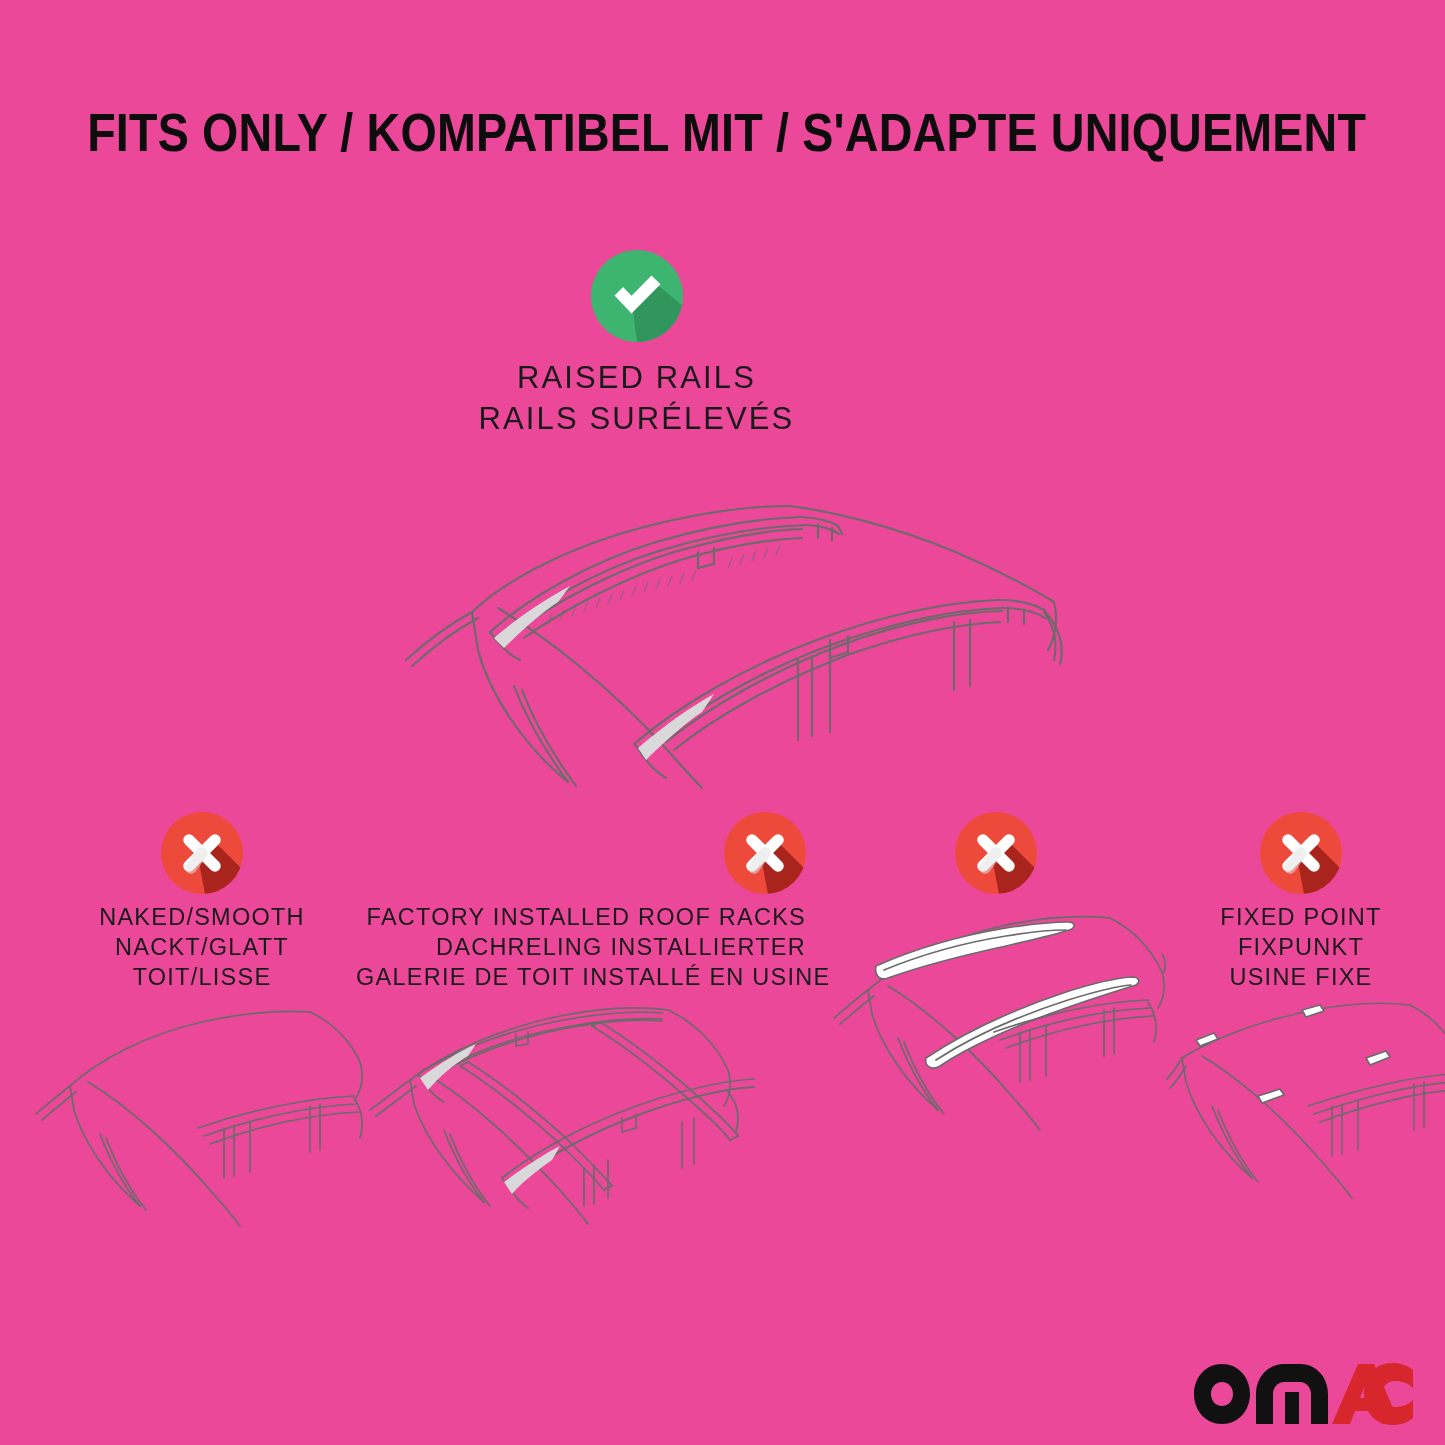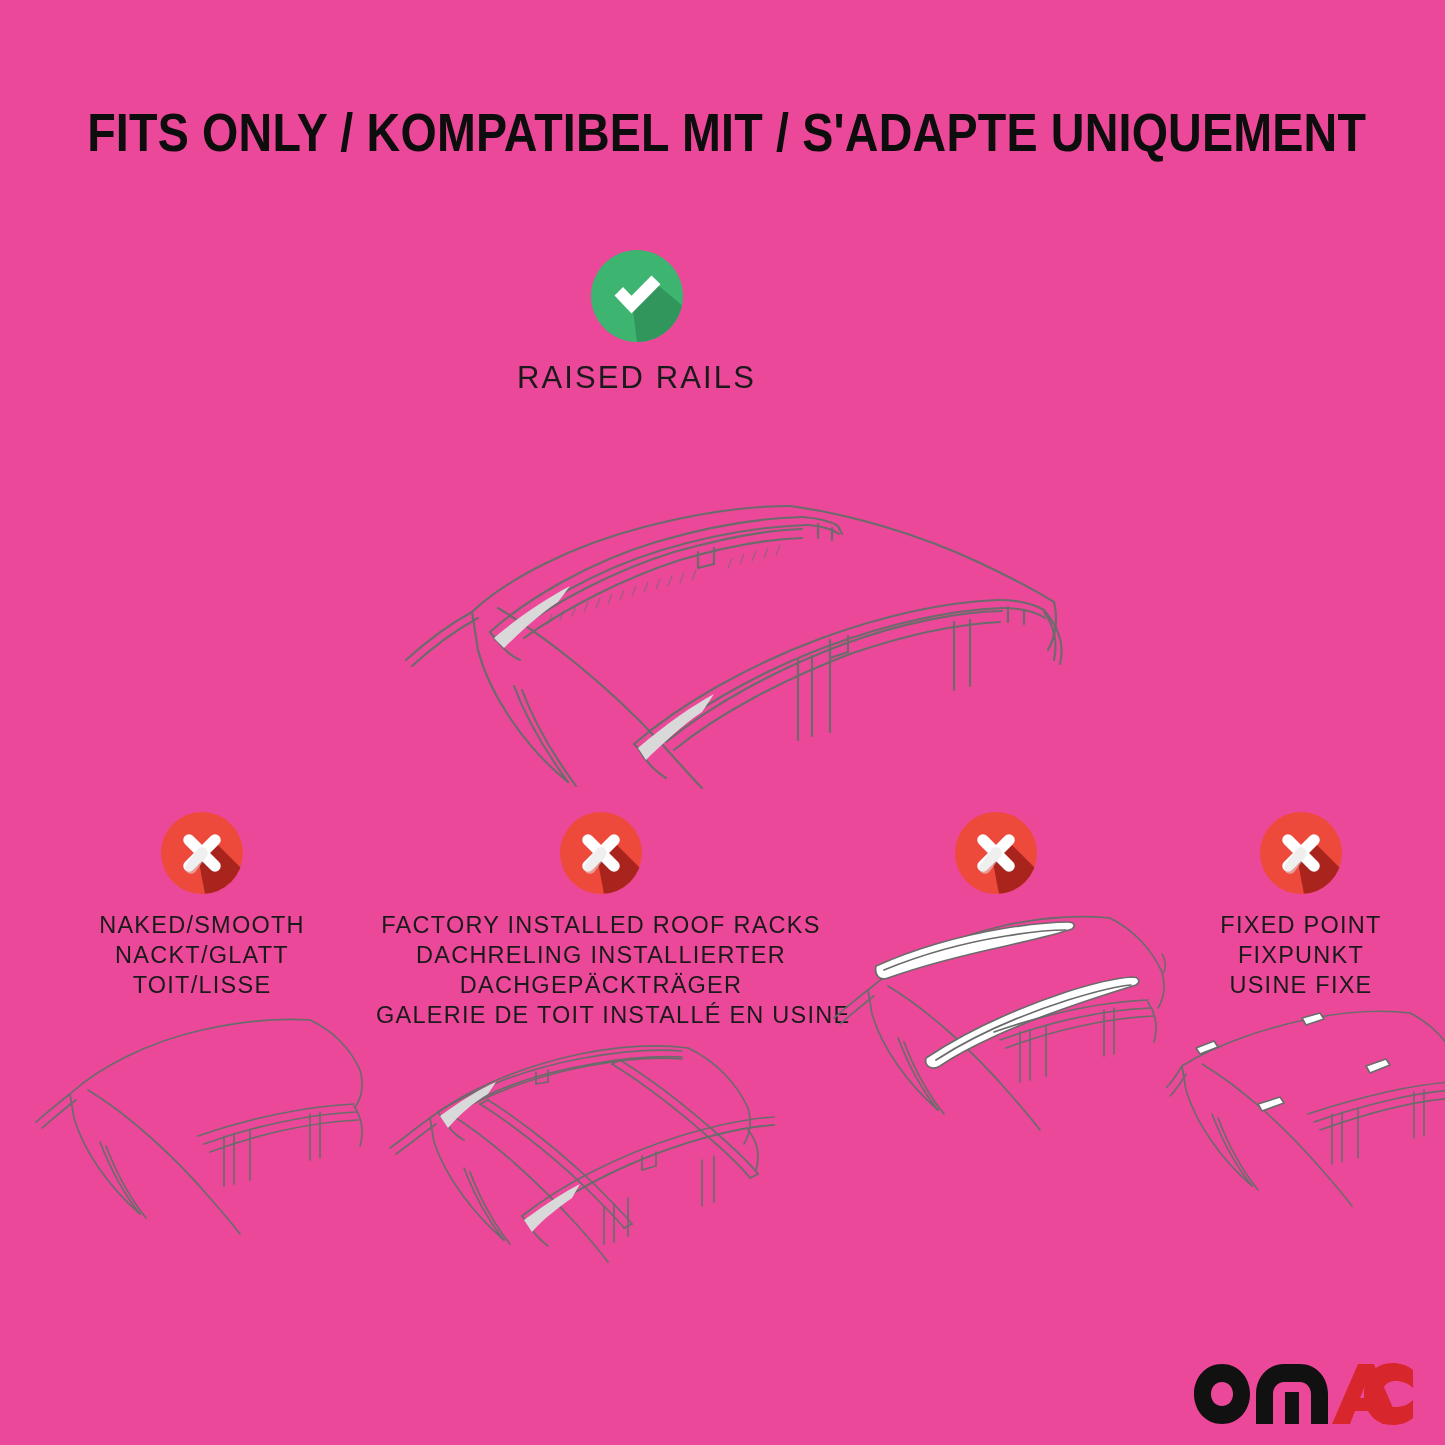--- a/index.html
+++ b/index.html
@@ -79,35 +79,35 @@
     top: 812px;
     width: 1445px;
     height: 600px;
   }
   .bad-col {
     position: absolute;
     top: 0;
     text-align: center;
   }
   .bad-col .labels {
-    margin-top: 12px;
+    margin-top: 4px;
     font-size: 23.5px;
     letter-spacing: 1.25px;
     color: #1a1a1a;
     line-height: 1.28;
     font-weight: 400;
   }
   .bad-col .labels div { white-space: nowrap; }
   .bad-art {
     margin-top: 8px;
   }
 
   
   #col-0 { left: 28px;   width: 348px; }
-  #col-1 { left: 376px;  width: 450px; }
+  #col-1 { left: 356px;  width: 450px; text-align: right; }
   #col-2 { left: 826px;  width: 340px; }
   #col-3 { left: 1166px; width: 270px; }
 
   
   .logo {
     position: absolute;
     right: 27px;
     bottom: 13px;
     width: 228px;
     height: 72px;
@@ -135,20 +135,21 @@
       </defs>
       <circle cx="46" cy="46" r="46" fill="#3DB46F"></circle>
       <g clip-path="url(#clipGreen)">
         <path d="M41 52 L58 28 L92 56 L92 92 L46 92 Z" fill="#2E9159" opacity="0.85"></path>
       </g>
       <path d="M23.5 45.5 L32 37 L40.5 45.8 L60.5 25.5 L69.5 34.3 L40.5 63.5 Z" fill="#ffffff"></path>
     </svg>
 
     <div class="good-labels">
       <div class="lbl">RAISED RAILS</div>
+      <div class="lbl">RAILS SURÉLEVÉS</div>
     </div>
 
     <div class="main-art">
       <svg class="art-svg" width="690" height="300" viewBox="0 0 690 300" fill="none" stroke="#6b6b6b" stroke-width="2.1" stroke-linecap="round" stroke-linejoin="round">
 
         <path d="M74 122 C110 88 176 55 246 37 C300 23 352 16 392 16"></path>
         <path d="M392 16 C452 24 520 44 580 72 C614 88 640 102 656 112"></path>
         <path d="M74 122 L80 160 C92 206 128 258 170 292"></path>
         <path d="M656 112 C660 128 658 146 650 160"></path>
 
@@ -293,21 +294,20 @@
           <line x1="54" y1="28" x2="28" y2="54"></line>
         </g>
         <g stroke="#e2e2e2" stroke-width="11.5" stroke-linecap="round" opacity="0.55" clip-path="url(#clipRed1)">
           <line x1="41" y1="41" x2="30" y2="56"></line>
         </g>
       </svg>
 
       <div class="labels">
         <div>FACTORY INSTALLED ROOF RACKS</div>
         <div>DACHRELING INSTALLIERTER</div>
-        <div>DACHGEPÄCKTRÄGER</div>
         <div>GALERIE DE TOIT INSTALLÉ EN USINE</div>
       </div>
 
       <div class="bad-art">
         <svg class="art-svg" width="420" height="230" viewBox="0 0 420 230" fill="none" stroke="#6b6b6b" stroke-width="1.7" stroke-linecap="round" stroke-linejoin="round">
 
           <path d="M54 80 C90 52 146 28 204 16 C244 8 282 6 312 10"></path>
           <path d="M312 10 C338 22 360 44 372 70"></path>
           <path d="M54 80 L58 104 C70 140 98 176 128 202"></path>
           <path d="M372 70 C376 84 374 96 368 106"></path>

